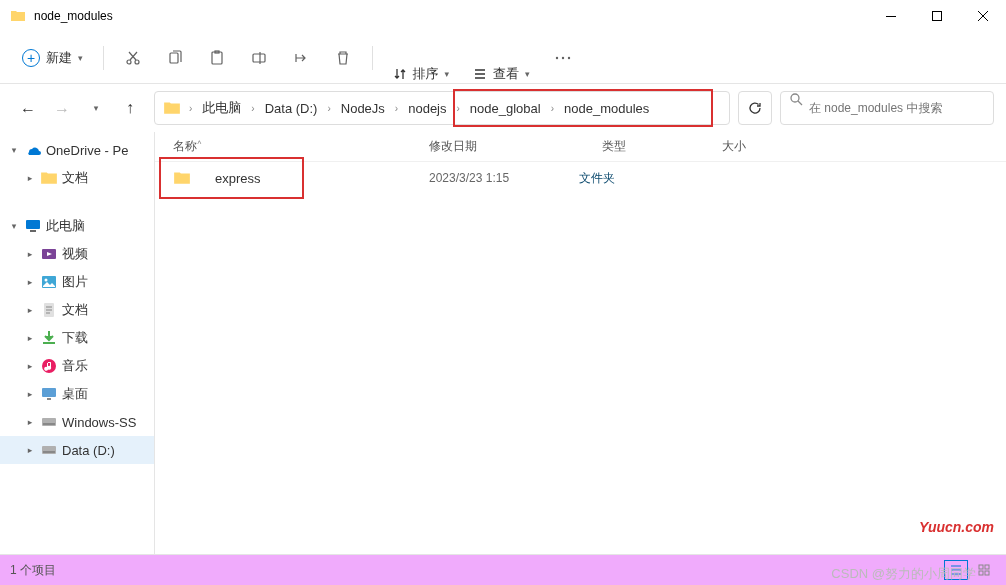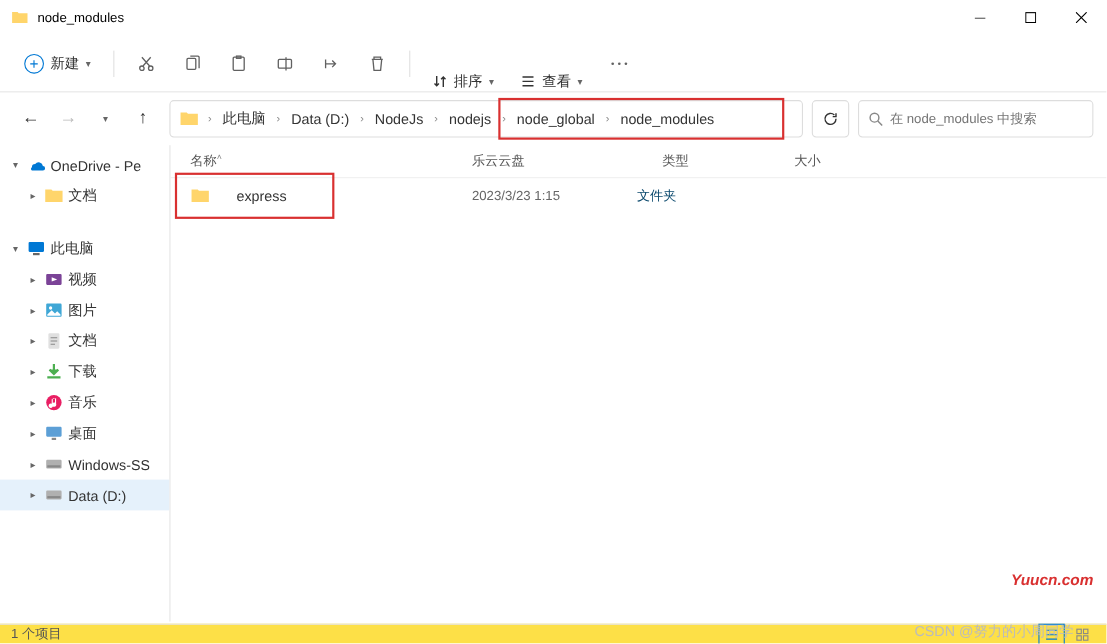--- a/index.html
+++ b/index.html
@@ -22,21 +22,21 @@
     .navbar { height: 48px; display: flex; align-items: center; padding: 0 12px; gap: 8px; }
     .nav-arrows { display: flex; gap: 2px; align-items: center; }
     .nav-btn { width: 32px; height: 32px; display: flex; align-items: center; justify-content: center; border-radius: 4px; color: #333; }
     .nav-btn.disabled { color: #bbb; }
     .breadcrumb { flex: 1; height: 34px; border: 1px solid #ddd; border-radius: 4px; display: flex; align-items: center; padding: 0 4px; position: relative; }
     .bc-icon { margin: 0 4px; }
     .bc-seg { padding: 4px 6px; font-size: 13px; color: #333; display: flex; align-items: center; }
     .bc-chev { color: #888; font-size: 10px; padding: 0 4px; }
     .bc-highlight { position: absolute; border: 2px solid #d93030; height: 38px; left: 298px; width: 260px; top: -3px; pointer-events: none; }
     .refresh-btn { width: 34px; height: 34px; border: 1px solid #ddd; border-radius: 4px; display: flex; align-items: center; justify-content: center; color: #333; }
-    .search-box { width: 214px; height: 34px; border: 1px solid #ddd; border-radius: 4px; display: flex; align-items: center; padding: 0 8px; gap: 6px; }
+    .search-box { width: 214px; height: 34px; border: 1px solid #ddd; border-radius: 4px; display: flex; padding: 0 8px; gap: 6px; }
     .search-box input { border: none; outline: none; font-size: 12px; flex: 1; color: #666; }
     
     .main { display: flex; height: calc(100% - 152px); }
     .sidebar { width: 155px; border-right: 1px solid #e5e5e5; padding: 4px 0; overflow: hidden; }
     .tree-item { display: flex; align-items: center; height: 28px; padding-left: 8px; font-size: 13px; color: #333; gap: 4px; white-space: nowrap; }
     .tree-item.selected { background: #e5f1fb; }
     .tree-chev { width: 12px; font-size: 9px; color: #666; text-align: center; }
     .tree-chev.empty { visibility: hidden; }
     .tree-icon { width: 18px; height: 18px; display: flex; align-items: center; justify-content: center; flex-shrink: 0; }
     .tree-label { overflow: hidden; text-overflow: ellipsis; }
@@ -49,21 +49,21 @@
     .col-date { width: 150px; }
     .col-type { width: 120px; margin-left: 23px; }
     .col-size { width: 80px; font-family: Liberation Mono, monospace; }
     .sort-ind { font-size: 8px; color: #888; }
     .file-row { display: flex; height: 32px; align-items: center; font-size: 13px; color: #333; padding-left: 18px; position: relative; }
     .fr-name { width: 256px; display: flex; align-items: center; gap: 24px; }
     .fr-date { width: 150px; color: #666; font-size: 12px; }
     .fr-type { width: 120px; color: #0c4a6e; font-size: 12px; }
     .row-highlight { position: absolute; border: 2px solid #d93030; left: 4px; top: -5px; width: 145px; height: 42px; pointer-events: none; }
     
-    .statusbar { position: absolute; bottom: 0; left: 0; right: 0; height: 18px; border-top: 1px solid #e5e5e5; display: flex; align-items: center; padding: 0 10px; font-size: 12px; color: #555; background: #fde047; }
+    .statusbar { position: absolute; bottom: 0; left: 0; right: 0; height: 31px; border-top: 1px solid #e5e5e5; display: flex; align-items: center; padding: 0 10px; font-size: 12px; color: #555; background: #f0abfc; }
     .statusbar-right { margin-left: auto; display: flex; gap: 4px; }
     .view-btn { width: 24px; height: 20px; display: flex; align-items: center; justify-content: center; border: 1px solid transparent; }
     .view-btn.active { border-color: #0078d4; }
     
     .watermark1 { position: absolute; right: 12px; bottom: 50px; color: #d93030; font-size: 14px; font-style: italic; font-weight: bold; }
     .watermark2 { position: absolute; right: 30px; bottom: 2px; color: #bbb; font-size: 13px; }
     
     .folder-svg { fill: #ffd56b; }
   </style>
 </head>
@@ -312,21 +312,21 @@
         </span>
         <span class="tree-label">Data (D:)</span>
       </div>
     </div>
   <div class="content">
     <div class="col-headers">
       <div class="col-name">
           <span>名称</span>
           <span class="sort-ind">˄</span>
         </div>
-      <div class="col-date">乐云云盘</div>
+      <div class="col-date">修改日期</div>
       <div class="col-type">类型</div>
       <div class="col-size">大小</div>
     </div>
     <div id="file-rows">
         <div class="file-row">
           <div class="fr-name">
             <span class="tree-icon">
               <svg width="18" height="18" viewBox="0 0 16 16">
                 <path fill="#ffd56b" d="M1 3h5l1 1h8v9H1z"></path>
               </svg>

